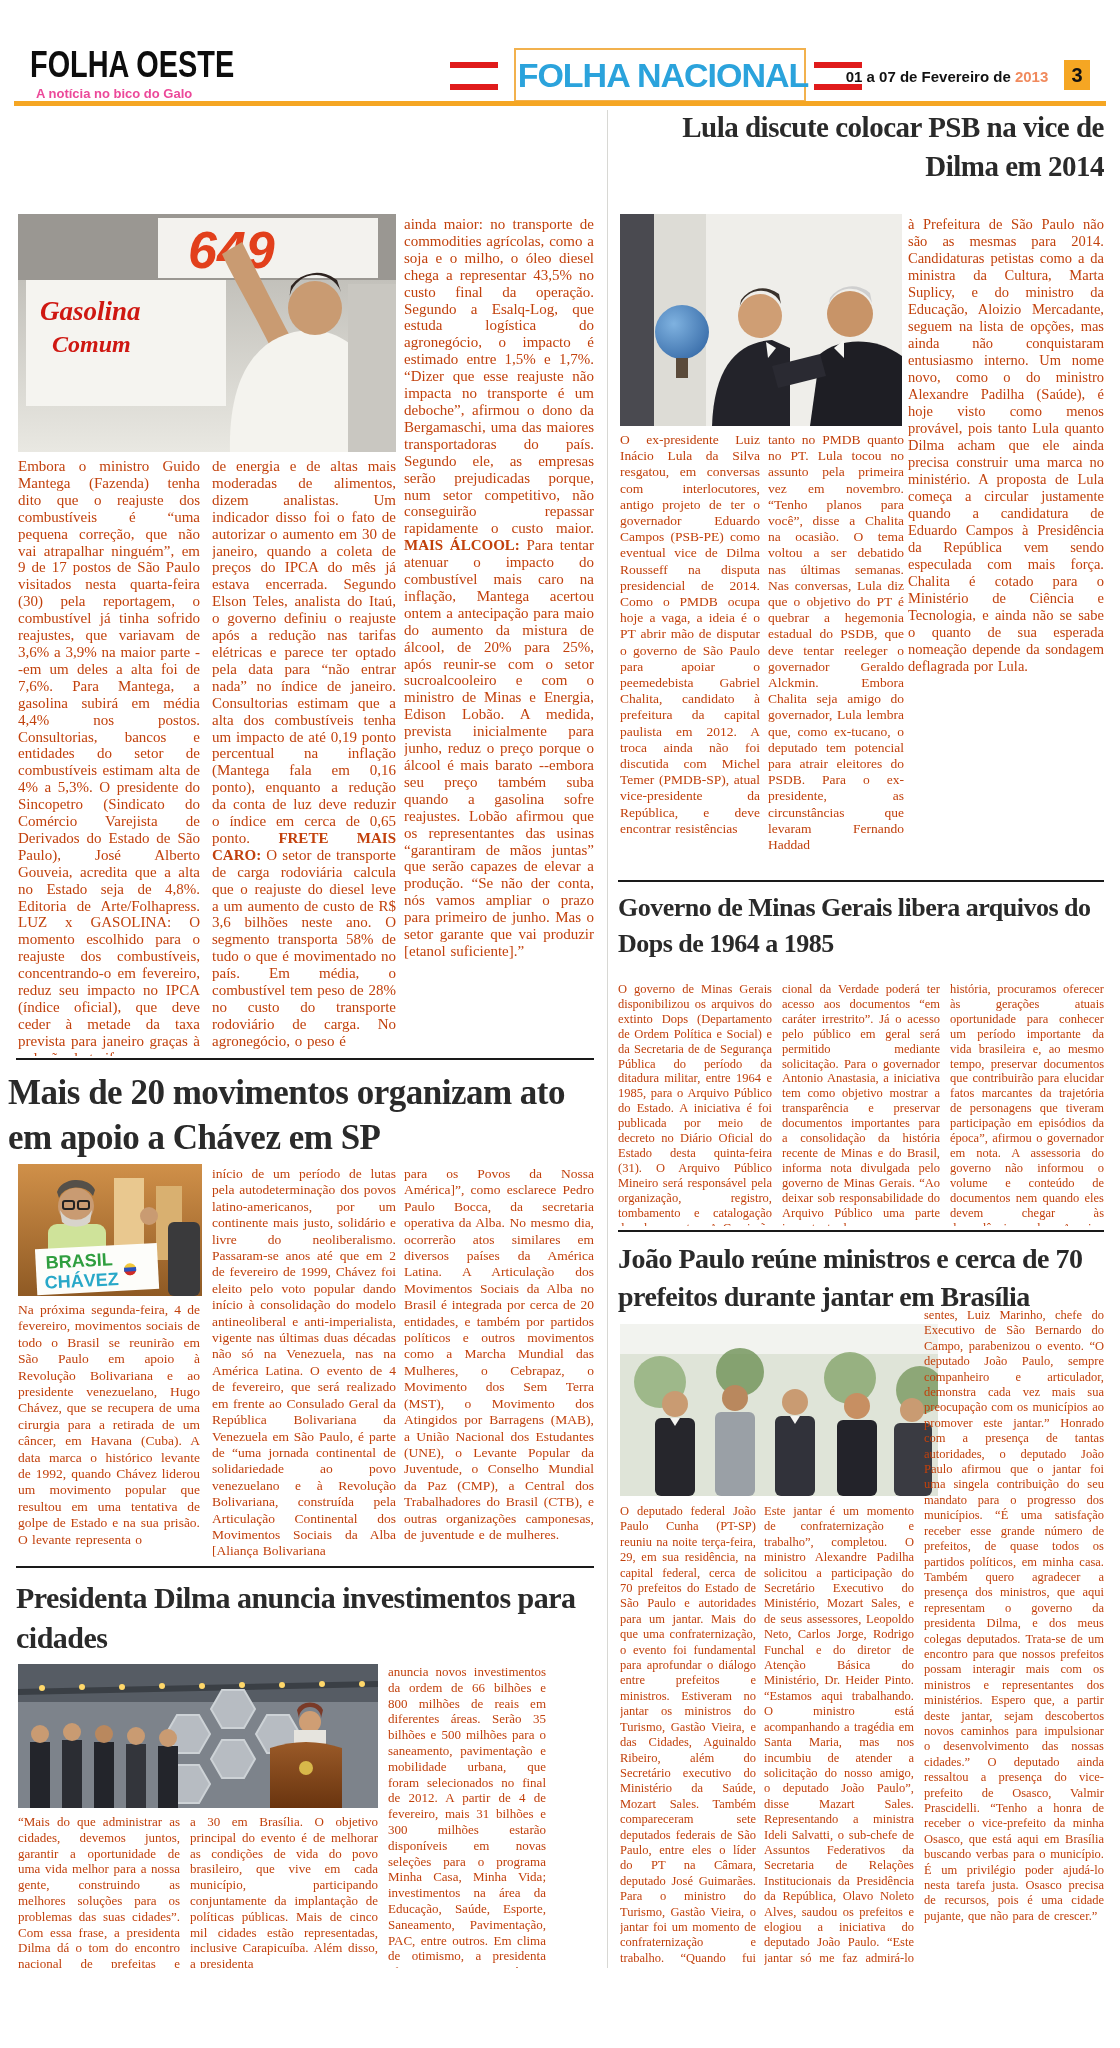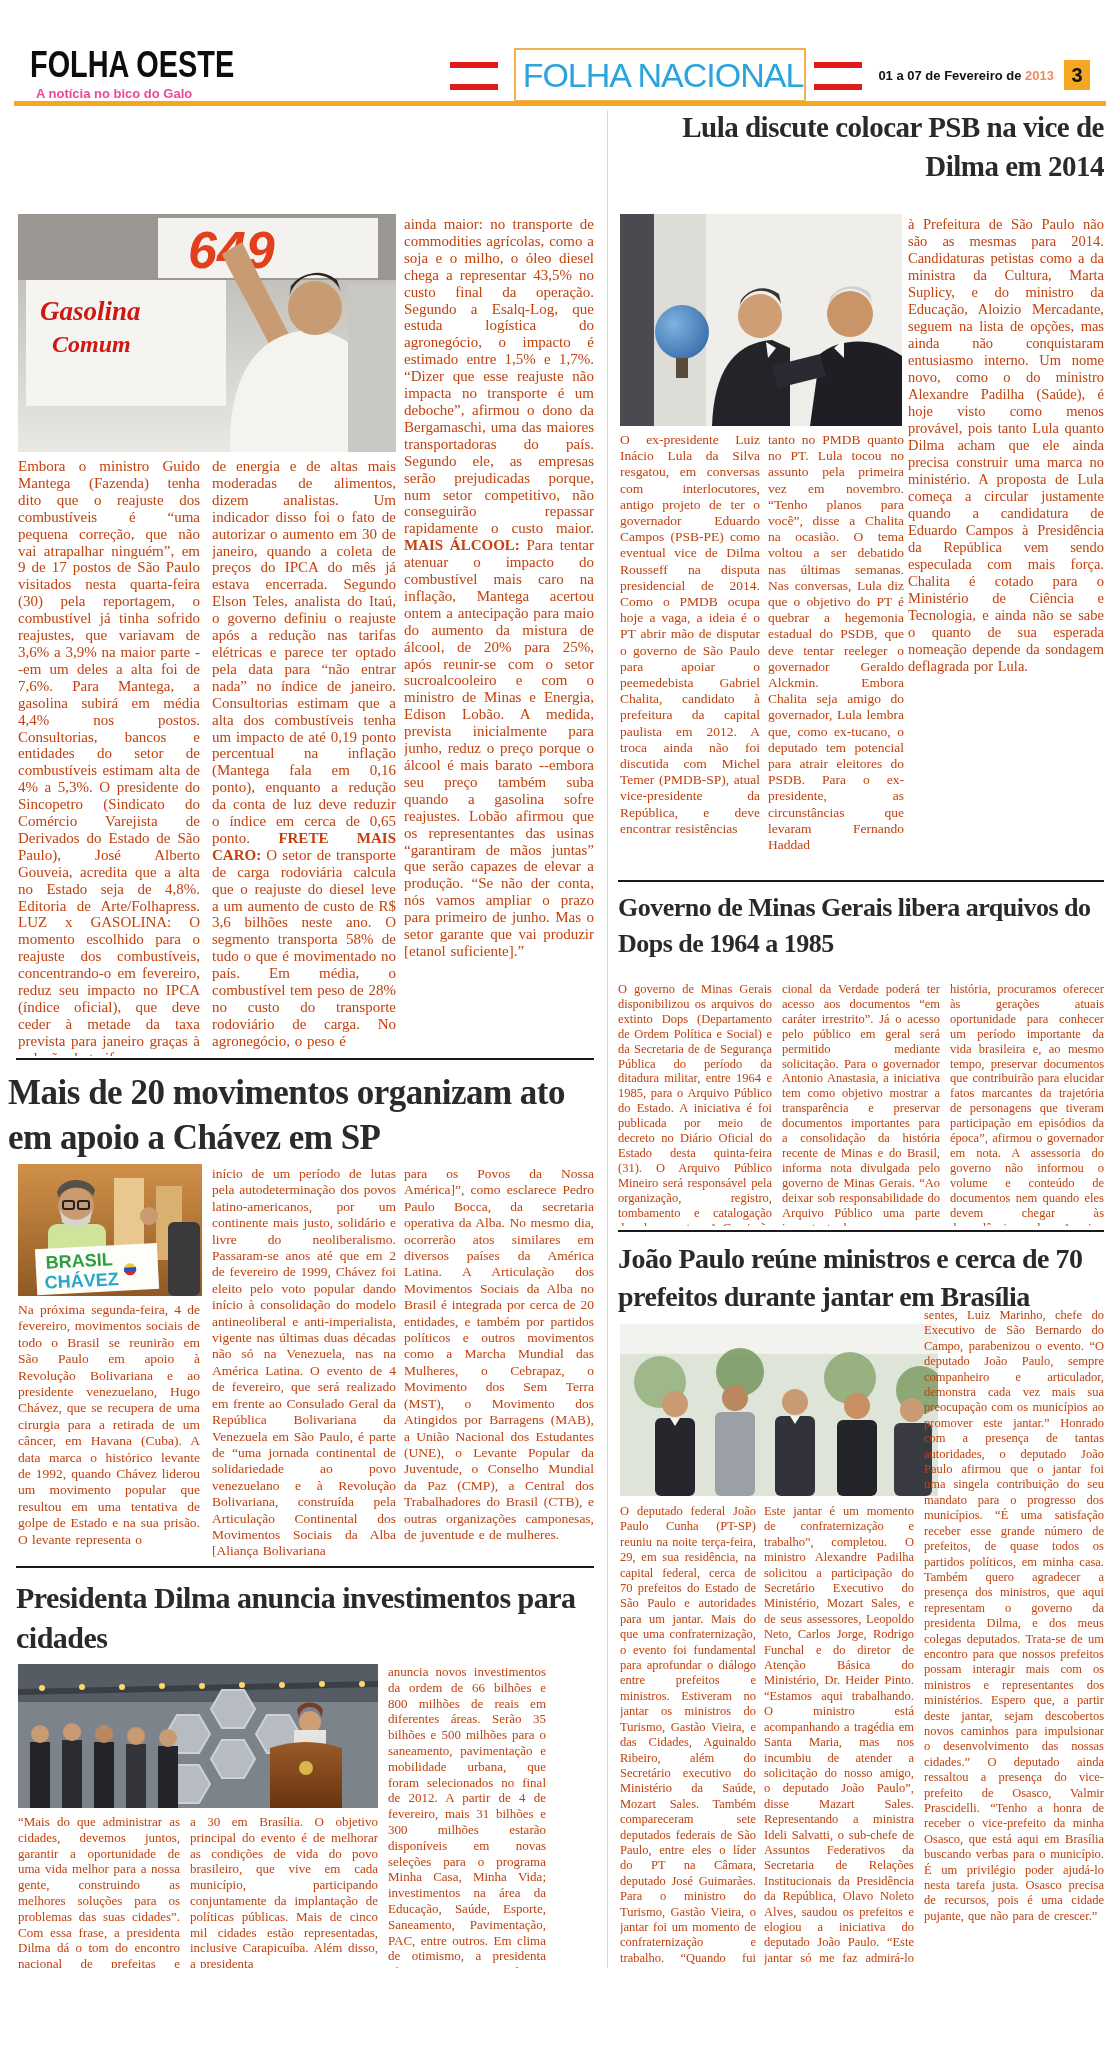--- a/index.html
+++ b/index.html
@@ -20,26 +20,26 @@
   .vdiv{position:absolute;width:1px;background:#d8d8d4;}
   .photo{position:absolute;overflow:hidden;background:#ddd;}
   .photo svg{display:block;}
   .logo{position:absolute;font-family:"Liberation Sans","DejaVu Sans",sans-serif;
         font-weight:bold;font-size:37px;color:#0d0d0d;transform:scaleX(.78);
         transform-origin:left center;letter-spacing:0;white-space:nowrap;}
   .tagline{position:absolute;font-family:"Liberation Sans","DejaVu Sans",sans-serif;
            font-weight:bold;font-size:13px;color:#ec4899;}
   .sectionbox{position:absolute;border:2px solid #f2b14e;background:#fff;
               display:flex;align-items:center;justify-content:center;}
-  .sectiontitle{font-family:"Liberation Sans","DejaVu Sans",sans-serif;font-weight:normal;
+  .sectiontitle{font-family:"Liberation Sans","DejaVu Sans",sans-serif;font-weight:bold;
                 font-size:34px;color:var(--section-blue);letter-spacing:-1px;white-space:nowrap;padding-left:6px;}
   .redeq{position:absolute;width:48px;height:16px;border-top:6px solid var(--divider-red);
          border-bottom:6px solid var(--divider-red);}
   .dateline{position:absolute;font-family:"Liberation Sans","DejaVu Sans",sans-serif;
-            font-weight:bold;font-size:13px;color:#111;text-align:right;white-space:nowrap;}
+            font-weight:bold;font-size:15px;color:#111;text-align:center;white-space:nowrap;}
   .dateline .yr{color:var(--year-orange);}
   .pagebox{position:absolute;background:var(--accent-orange);color:#111;text-align:center;
            font-family:"Liberation Sans","DejaVu Sans",sans-serif;font-weight:bold;
            font-size:20px;}
   .toprule{position:absolute;background:var(--accent-orange);}
 </style>
 </head>
 <body>
 
 <div class="page">

